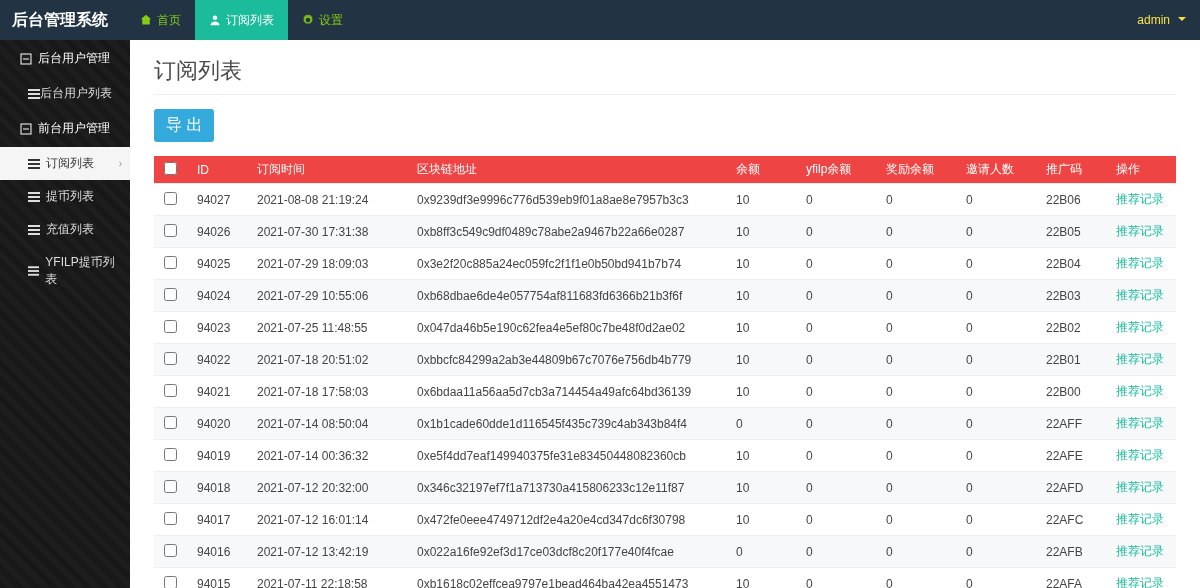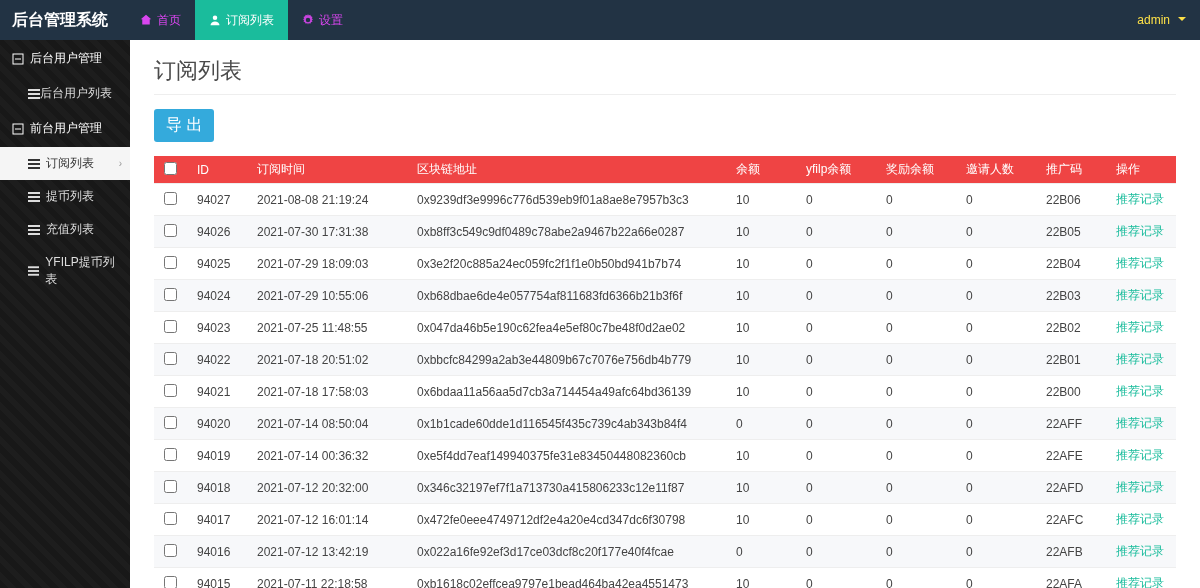--- a/index.html
+++ b/index.html
@@ -2,28 +2,28 @@
 <html><head>
 <meta charset="utf-8">
 <style>
   * { box-sizing: border-box; margin: 0; padding: 0; }
   body { font-family: "Microsoft YaHei", Arial, sans-serif; font-size: 12px; color: #333; background: #fff; }
   
   
   .topnav { height: 40px; background: #223344; color: #fff; display: flex; align-items: center; padding: 0 12px; justify-content: space-between; }
   .topnav-left { display: flex; align-items: center; height: 100%; }
   .brand { font-size: 16px; font-weight: bold; color: #fff; margin-right: 18px; }
-  .topnav-item { display: flex; align-items: center; height: 40px; padding: 0 14px; color: #d946ef; cursor: pointer; gap: 5px; }
+  .topnav-item { display: flex; align-items: center; height: 40px; padding: 0 14px; color: #84cc16; cursor: pointer; gap: 5px; }
   .topnav-item.active { background: #1abc9c; color: #fff; }
   .topnav-right { display: flex; gap: 6px; cursor: pointer; color: #fde047; }
   
   
   .layout { display: flex; height: calc(100vh - 40px); }
   .sidebar { width: 130px; background: #1b1c1d; color: #d0d0d0; overflow-y: auto; background-image: repeating-linear-gradient(45deg, #181818 0 6px, #1d1d1d 6px 12px); }
-  .sidegroup { padding: 10px 12px; color: #fff; font-size: 12px; display: flex; align-items: center; gap: 6px; cursor: pointer; }
+  .sidegroup { padding: 10px 20px; color: #fff; font-size: 12px; display: flex; align-items: center; gap: 6px; cursor: pointer; }
   .sideitem { padding: 8px 8px 8px 28px; color: #ddd; font-size: 12px; display: flex; align-items: center; gap: 6px; cursor: pointer; justify-content: space-between; }
   .sideitem.active { background: #f5f5f5; color: #333; }
   .sideitem .chev { font-size: 10px; color: #999; }
   
   .main { flex: 1; padding: 16px 24px 24px 24px; overflow-y: auto; }
   .page-title { font-size: 22px; color: #4a4a4a; font-weight: 400; margin-bottom: 6px; }
   hr.sep { border: none; border-top: 1px solid #eee; margin: 8px 0 14px 0; }
   .btn-export { background: #34aadc; color: #fff; border: none; padding: 6px 12px; border-radius: 3px; cursor: pointer; font-size: 16px; }
   
   

